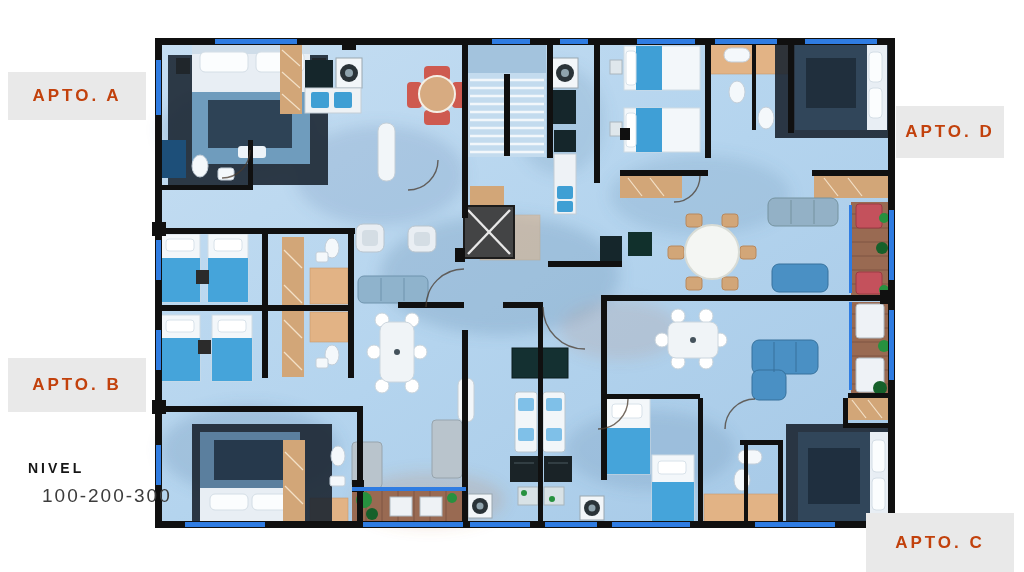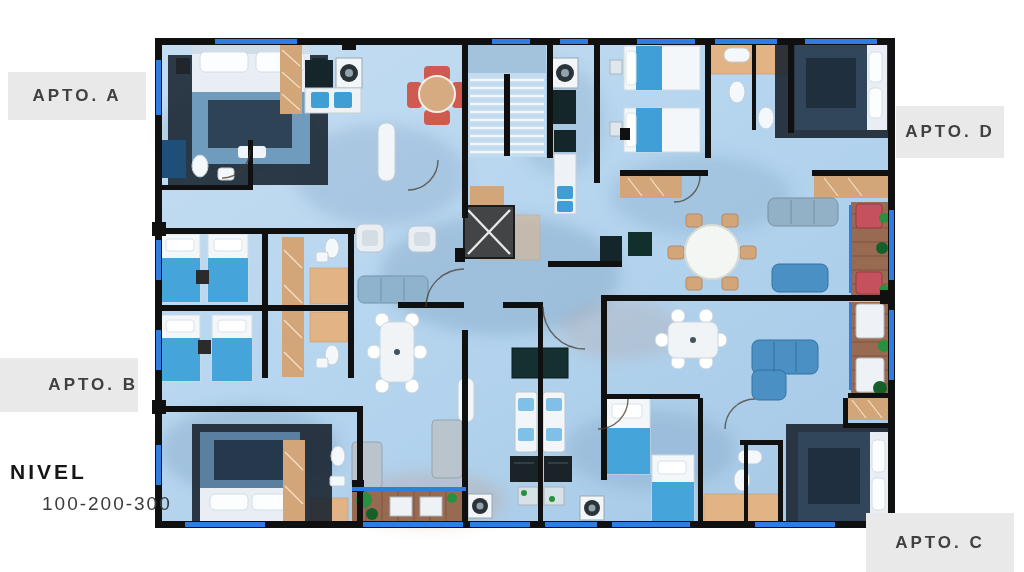--- a/index.html
+++ b/index.html
@@ -1,26 +1,26 @@
 <!DOCTYPE html>
 <html><head>
 <meta charset="utf-8">
 <style>
   html,body{margin:0;padding:0;background:#ffffff;}
   .canvas{position:relative;width:1024px;height:572px;background:#ffffff;overflow:hidden;
           font-family:"Liberation Sans",sans-serif;}
   .plan-svg{position:absolute;left:0;top:0;}
   .apt-label{position:absolute;background:#e9e9e9;display:flex;align-items:center;justify-content:center;
-             font-weight:700;font-size:17px;letter-spacing:3px;color:#404040;}
+             font-weight:700;font-size:17px;letter-spacing:3px;color:#c2410c;}
   .label-a{left:8px;top:72px;width:138px;height:48px;}
-  .label-b{left:0;top:358px;width:138px;height:54px;justify-content:flex-end;}
+  .label-b{left:8px;top:358px;width:138px;height:54px;}
   .label-d{left:896px;top:106px;width:108px;height:52px;}
   .label-c{left:866px;top:513px;width:148px;height:59px;}
   .nivel{position:absolute;left:10px;top:460px;color:#161616;}
-  .nivel-title{font-weight:700;font-size:21px;letter-spacing:3px;}
+  .nivel-title{font-weight:700;font-size:14px;letter-spacing:3px;margin-left:18px;}
   .nivel-value{font-size:19px;letter-spacing:2px;color:#3c3c3c;margin-top:9px;font-weight:400;margin-left:32px;}
 </style>
 </head>
 <body>
 
 <div class="canvas">
 
   <svg class="plan-svg" width="1024" height="572" viewBox="0 0 1024 572">
     <defs>
       <linearGradient id="floorG" x1="0" y1="0" x2="1" y2="1">

